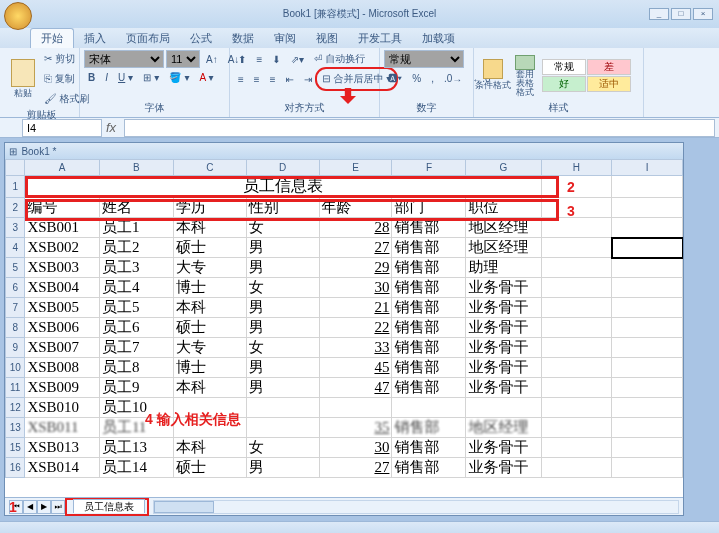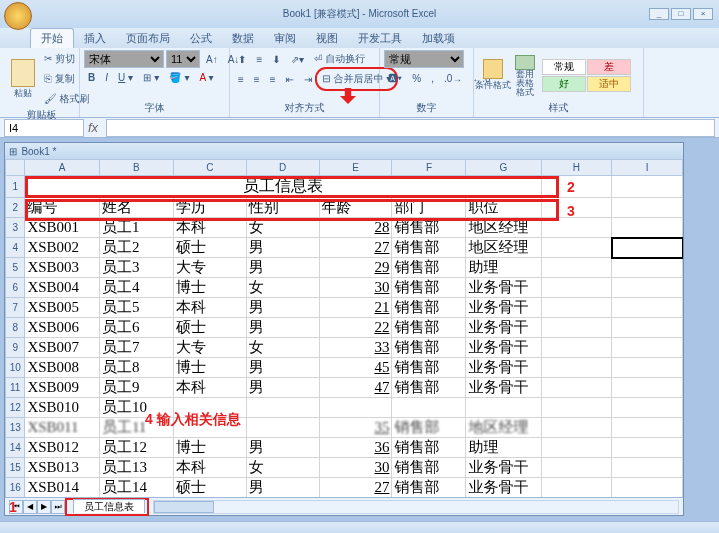--- a/index.html
+++ b/index.html
@@ -30,21 +30,21 @@
   .arrow-down-red::before { content: ""; display: block; width: 16px; height: 16px; background: #e62020; clip-path: polygon(30% 0, 70% 0, 70% 50%, 100% 50%, 50% 100%, 0 50%, 30% 50%); }
   
   .style-gallery { display: grid; grid-template-columns: auto auto; gap: 1px; }
   .style-cell { width: 44px; height: 16px; border: 1px solid #ccc; font-size: 10px; text-align: center; line-height: 14px; }
   .sc-normal { background: #fff; }
   .sc-bad { background: #ffc7ce; color: #9c0006; }
   .sc-good { background: #c6efce; color: #006100; }
   .sc-neutral { background: #ffeb9c; color: #9c5700; }
   
   .formula-bar { height: 20px; background: #eaf2fb; border-bottom: 1px solid #9db8d8; display: flex; align-items: center; }
-  .name-box { width: 80px; height: 18px; border: 1px solid #a8bdd6; background: #fff; font-size: 11px; padding-left: 4px; margin-left: 4px; }
+  .name-box { width: 80px; height: 18px; border: 1px solid #a8bdd6; background: #fff; font-size: 11px; padding-left: 4px; margin-left: 22px; }
   .formula-input { flex: 1; height: 18px; border: 1px solid #a8bdd6; background: #fff; margin: 0 4px; }
   .fx-label { font-size: 13px; font-style: italic; color: #666; padding: 0 4px; }
   
   .workspace { position: relative; background: #a9c4e4; height: 383px; padding: 4px; }
   .book-window { background: #fff; border: 1px solid #6f8fb5; width: 680px; height: 374px; position: relative; display: flex; flex-direction: column; }
   .book-title { height: 16px; background: linear-gradient(#dce9f7,#c2d9f0); font-size: 10px; padding-left: 4px; color: #3b5a82; display: flex; align-items: center; }
   .grid-wrap { flex: 1; overflow: hidden; position: relative; }
   
   table.sheet { border-collapse: collapse; font-size: 13px; table-layout: fixed; }
   table.sheet th { background: #e4ecf7; border: 1px solid #b5c8df; font-weight: normal; color: #3b5a82; font-size: 10px; height: 16px; }
@@ -368,32 +368,20 @@
               <td>员工11</td>
               <td></td>
               <td></td>
               <td class="num">35</td>
               <td>销售部</td>
               <td>地区经理</td>
               <td></td>
               <td></td>
             </tr>
             <tr class="data-row">
-              <th class="rowhead">14</th>
-              <td>XSB012</td>
-              <td>员工12</td>
-              <td>博士</td>
-              <td>男</td>
-              <td class="num">36</td>
-              <td>销售部</td>
-              <td>助理</td>
-              <td></td>
-              <td></td>
-            </tr>
-            <tr class="data-row">
               <th class="rowhead">15</th>
               <td>XSB013</td>
               <td>员工13</td>
               <td>本科</td>
               <td>女</td>
               <td class="num">30</td>
               <td>销售部</td>
               <td>业务骨干</td>
               <td></td>
               <td></td>

